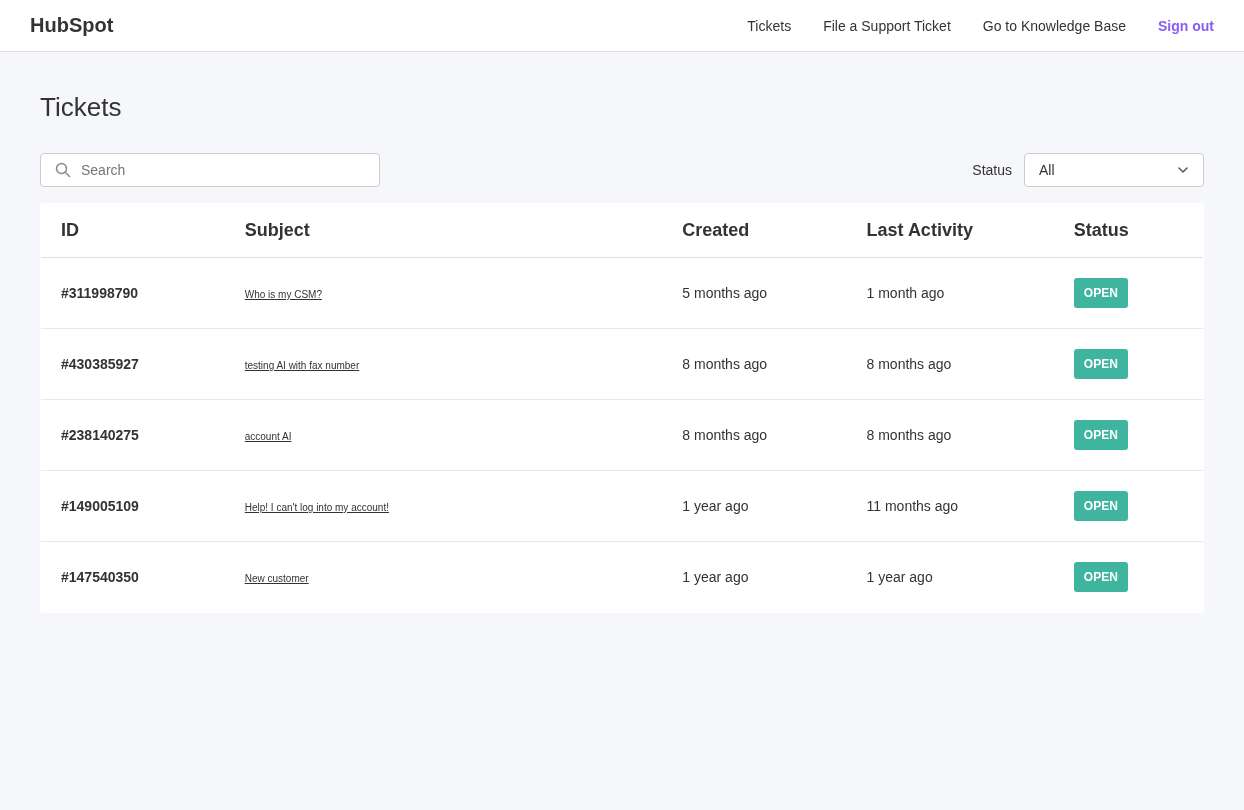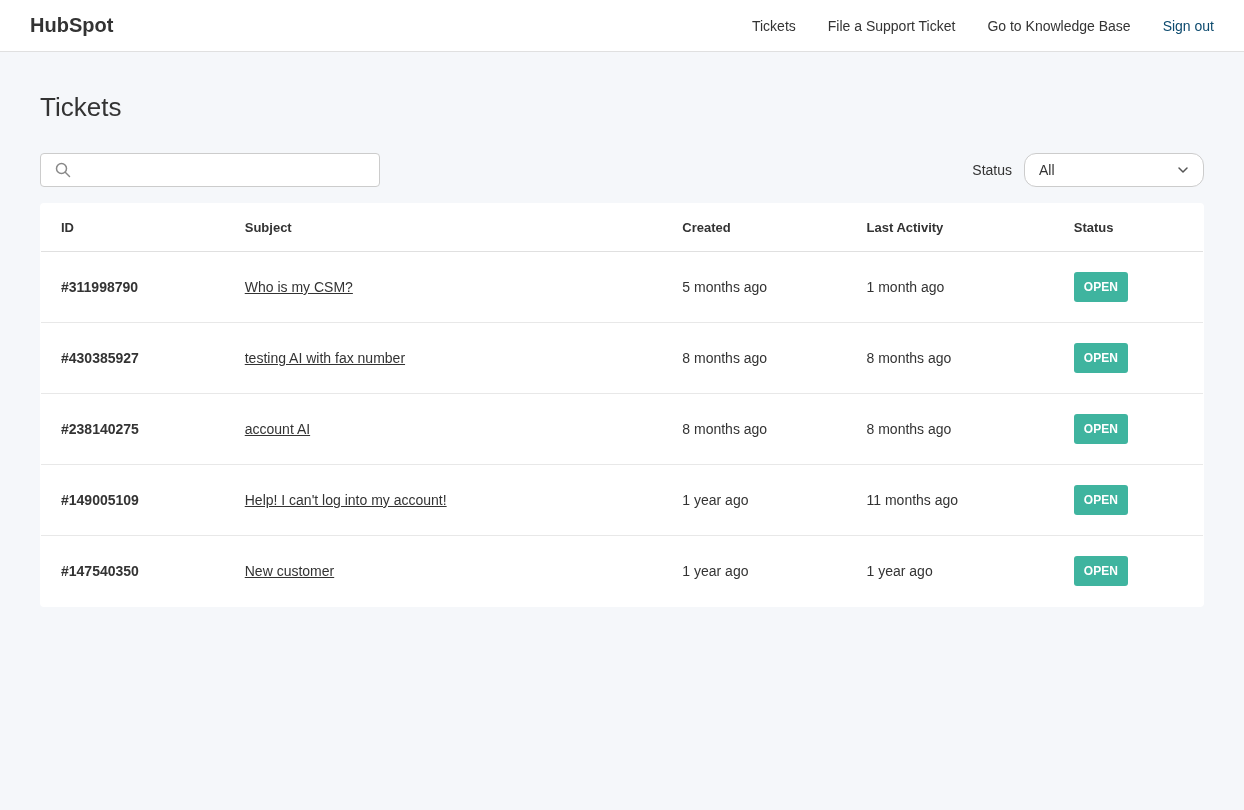--- a/index.html
+++ b/index.html
@@ -39,21 +39,22 @@
       gap: 32px;
     }
 
     .header-nav a {
       text-decoration: none;
       color: #333;
       font-size: 14px;
     }
 
     .header-nav .sign-out {
-      color: #0c4a6e;
+      color: #8b5cf6;
+      font-weight: bold;
     }
 
     
     .main-content {
       padding: 40px 40px 20px 40px;
     }
 
     .page-title {
       font-size: 26px;
       font-weight: 400;
@@ -103,21 +104,21 @@
     .status-label {
       font-size: 14px;
       color: #333;
     }
 
     .status-dropdown {
       display: flex;
       align-items: center;
       background: #fff;
       border: 1px solid #ccc;
-      border-radius: 12px;
+      border-radius: 4px;
       padding: 8px 14px;
       min-width: 180px;
       cursor: pointer;
       justify-content: space-between;
       gap: 40px;
     }
 
     .status-dropdown span {
       font-size: 14px;
       color: #333;
@@ -138,21 +139,21 @@
     }
 
     .tickets-table thead tr {
       border-bottom: 1px solid #e0e0e0;
     }
 
     .tickets-table th {
       padding: 16px 20px;
       text-align: left;
       font-weight: 600;
-      font-size: 13px;
+      font-size: 18px;
       color: #333;
     }
 
     .tickets-table td {
       padding: 20px 20px;
       font-size: 14px;
       color: #333;
       vertical-align: middle;
     }
 
@@ -164,21 +165,21 @@
       border-bottom: none;
     }
 
     .ticket-id {
       font-weight: 700;
       font-size: 14px;
     }
 
     .ticket-subject a {
       color: #333;
-      font-size: 14px;
+      font-size: 10px;
     }
 
     .status-badge {
       background-color: #3fb49f;
       color: #fff;
       padding: 8px 10px;
       border-radius: 3px;
       font-size: 12px;
       font-weight: 600;
       text-transform: uppercase;
@@ -206,20 +207,21 @@
 
 <main class="main-content">
   <h1 class="page-title">Tickets</h1>
 
   <div class="toolbar">
     <div class="search-box">
       <svg class="search-icon-svg" width="16" height="16" viewBox="0 0 16 16" fill="none" xmlns="http://www.w3.org/2000/svg">
         <circle cx="6.5" cy="6.5" r="5" stroke="#888" stroke-width="1.5"></circle>
         <line x1="10.5" y1="10.5" x2="14.5" y2="14.5" stroke="#888" stroke-width="1.5" stroke-linecap="round"></line>
       </svg>
+      <input type="text" placeholder="Search" style="">
     </div>
 
     <div class="status-filter">
       <span class="status-label">Status</span>
       <div class="status-dropdown">
         <span>All</span>
         <svg class="chevron-down" width="12" height="12" viewBox="0 0 12 12" fill="none" xmlns="http://www.w3.org/2000/svg">
           <polyline points="2,4 6,8 10,4" stroke="#555" stroke-width="1.5" fill="none" stroke-linecap="round" stroke-linejoin="round"></polyline>
         </svg>
       </div>

